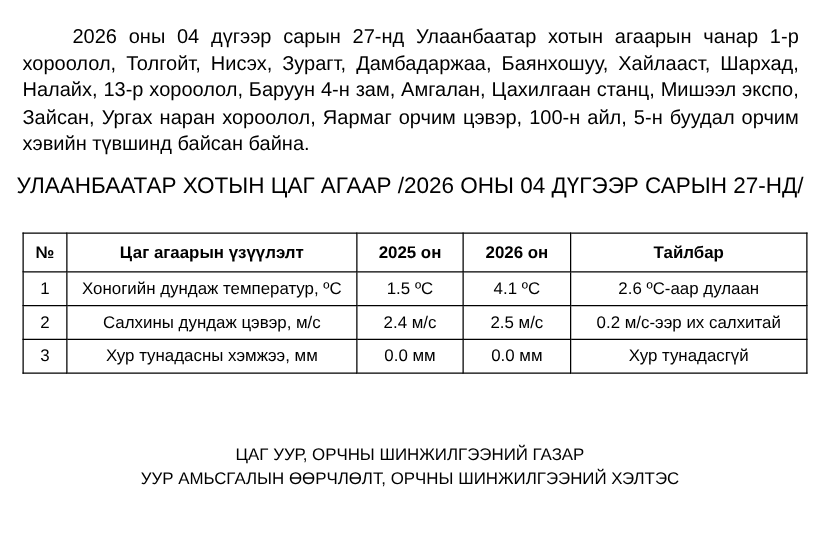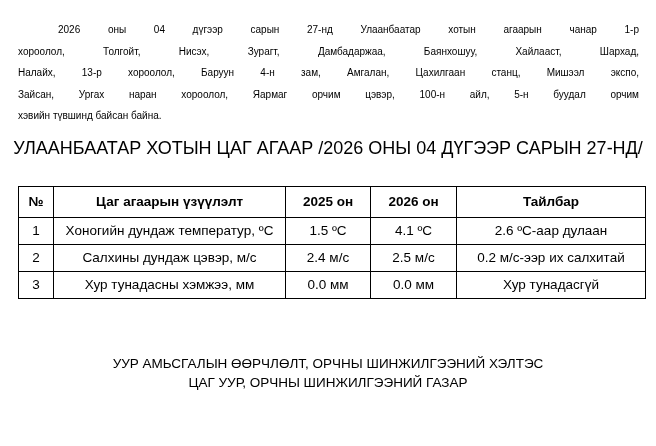--- a/index.html
+++ b/index.html
@@ -21,21 +21,21 @@
   }
   .doc-title {
     margin-top: 11px;
     text-align: center;
     font-size: 14px;
     line-height: 16px;
     letter-spacing: 0.2px;
   }
   .intro {
     margin: 19px 17px 0 18px;
-    font-size: 10px;
+    font-size: 16px;
     line-height: 21.6px;
   }
   .intro .line {
     text-align: justify;
     text-align-last: justify;
   }
   .intro .line.indent {
     text-indent: 40px;
   }
   .intro .line.last {
@@ -134,17 +134,17 @@
         <td class="c-num">3</td>
         <td class="c-left">Хур тунадасны хэмжээ, мм</td>
         <td class="c-mid">0.0 мм</td>
         <td class="c-mid">0.0 мм</td>
         <td class="c-left">Хур тунадасгүй</td>
       </tr>
     </tbody>
   </table>
 
   <div class="footer">
+    <div>ЦАГ УУР, ОРЧНЫ ШИНЖИЛГЭЭНИЙ ГАЗАР</div>
     <div>УУР АМЬСГАЛЫН ӨӨРЧЛӨЛТ, ОРЧНЫ ШИНЖИЛГЭЭНИЙ ХЭЛТЭС</div>
-    <div>ЦАГ УУР, ОРЧНЫ ШИНЖИЛГЭЭНИЙ ГАЗАР</div>
   </div>
 
 </div>
 
 </body></html>

